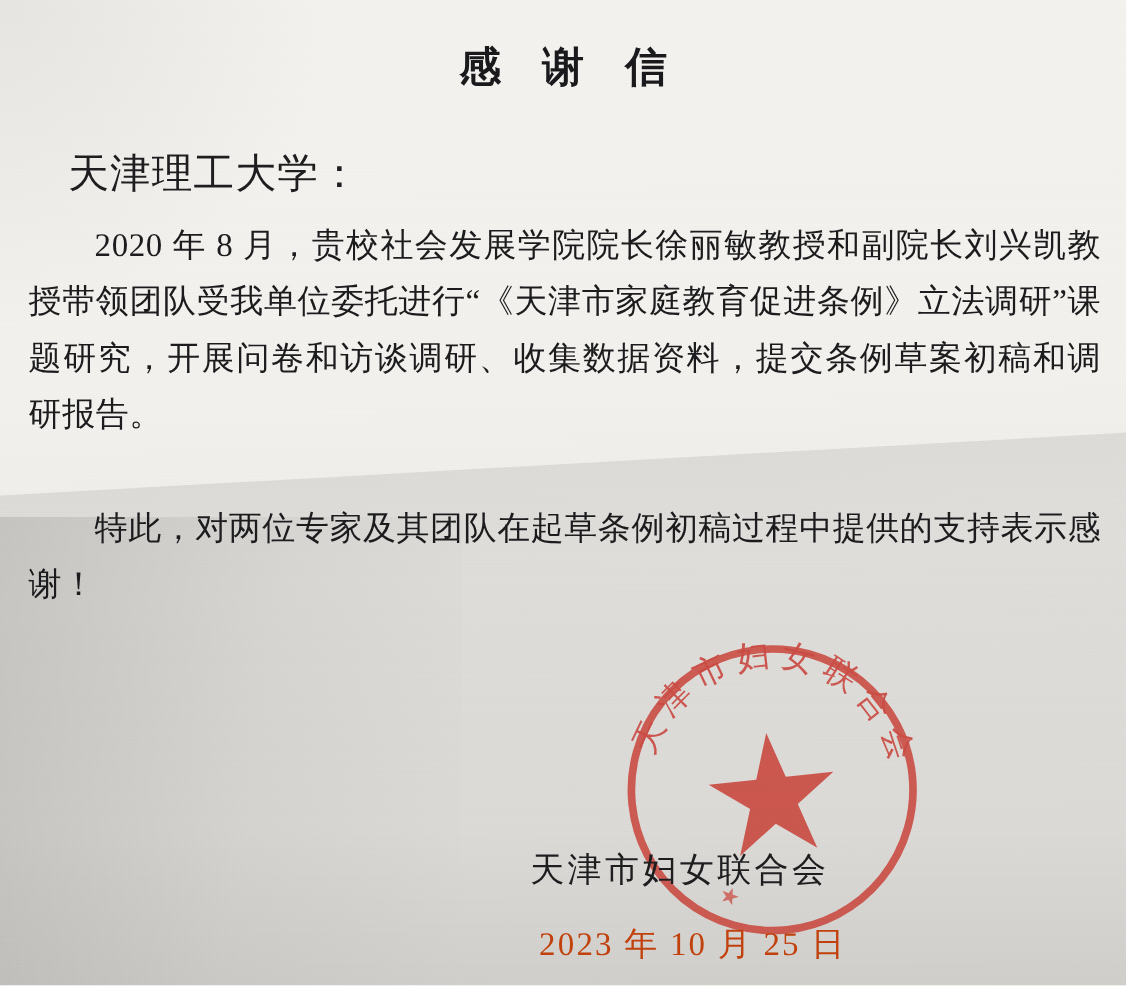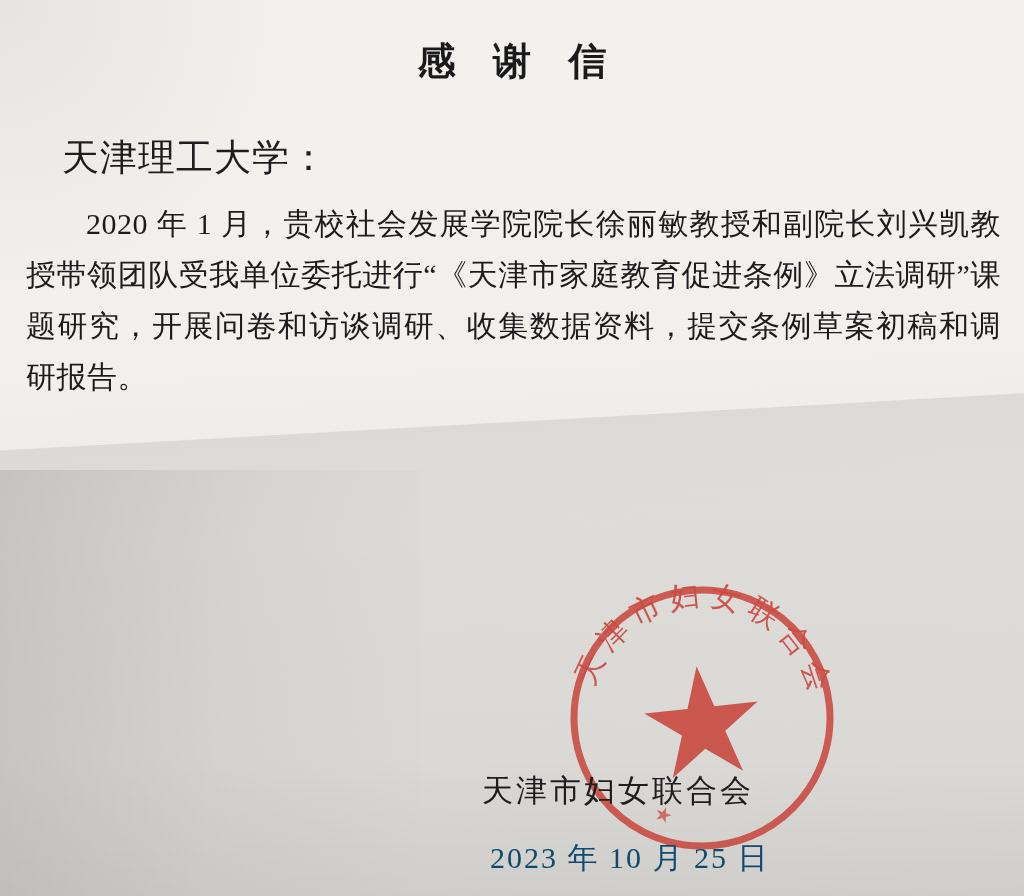--- a/index.html
+++ b/index.html
@@ -151,21 +151,21 @@
     color: #1d1d1f;
   }
   .seal-date-line {
     position: absolute;
     top: 840px;
     left: 0;
     width: 1024px;
     text-align: center;
     font-size: 30px;
     letter-spacing: 2px;
-    color: #0c4a6e;
+    color: #c2410c;
   }
   .signature-block {
     position: absolute;
     left: 512px;
     top: 770px;
     width: 420px;
     transform: translateX(-30px);
   }
 </style>
 </head>
@@ -178,22 +178,23 @@
   <div class="shade-diagonal"></div>
   <div class="shade-left"></div>
   <div class="shade-bottom"></div>
 
   <div class="content">
 
     <div class="doc-title">感 谢 信</div>
 
     <div class="salutation">天津理工大学：</div>
 
-    <div class="para para-1">2020 年 1 月，贵校社会发展学院院长徐丽敏教授和副院长刘兴凯教授带领团队受我单位委托进行“《天津市家庭教育促进条例》立法调研”课题研究，开展问卷和访谈调研、收集数据资料，提交条例草案初稿和调研报告。</div>
-
+    <div class="para para-1">2020 年 8 月，贵校社会发展学院院长徐丽敏教授和副院长刘兴凯教授带领团队受我单位委托进行“《天津市家庭教育促进条例》立法调研”课题研究，开展问卷和访谈调研、收集数据资料，提交条例草案初稿和调研报告。</div>
+
+    <div class="para para-2">特此，对两位专家及其团队在起草条例初稿过程中提供的支持表示感谢！</div>
 
     <div class="seal">
       <svg width="300" height="300" viewBox="0 0 300 300" aria-hidden="true">
         <defs>
           <path id="sealArc" d="M 150,150 m -112,0 a 112,112 0 1,1 224,0" fill="none"></path>
           <path id="sealArcBottom" d="M 40,150 a 110,110 0 0,0 220,0" fill="none"></path>
         </defs>
         <circle cx="150" cy="150" r="128" fill="none" stroke="#c8382f" stroke-width="7" opacity="0.9"></circle>
 
         <polygon points="150,98 163.5,139.5 207,139.5 171.8,165.2 185.3,206.7 150,181 114.7,206.7 128.2,165.2 93,139.5 136.5,139.5" fill="#c8382f" opacity="0.92"></polygon>

